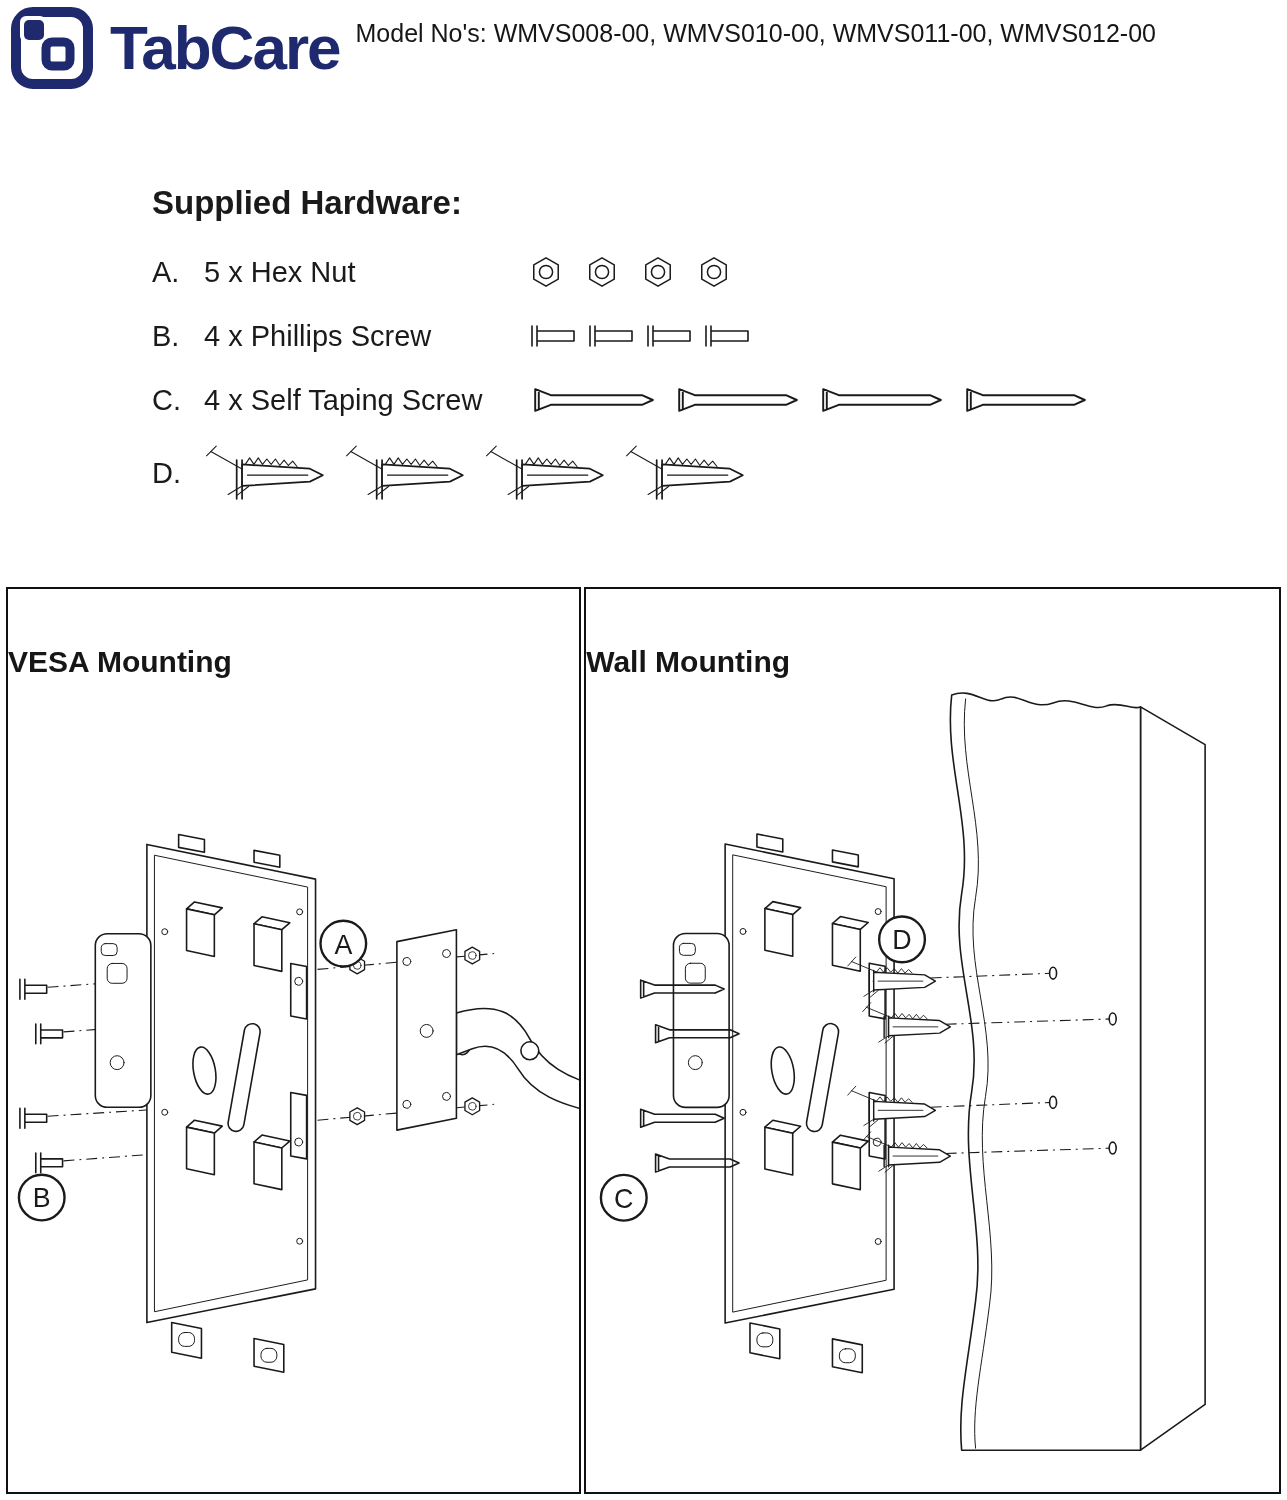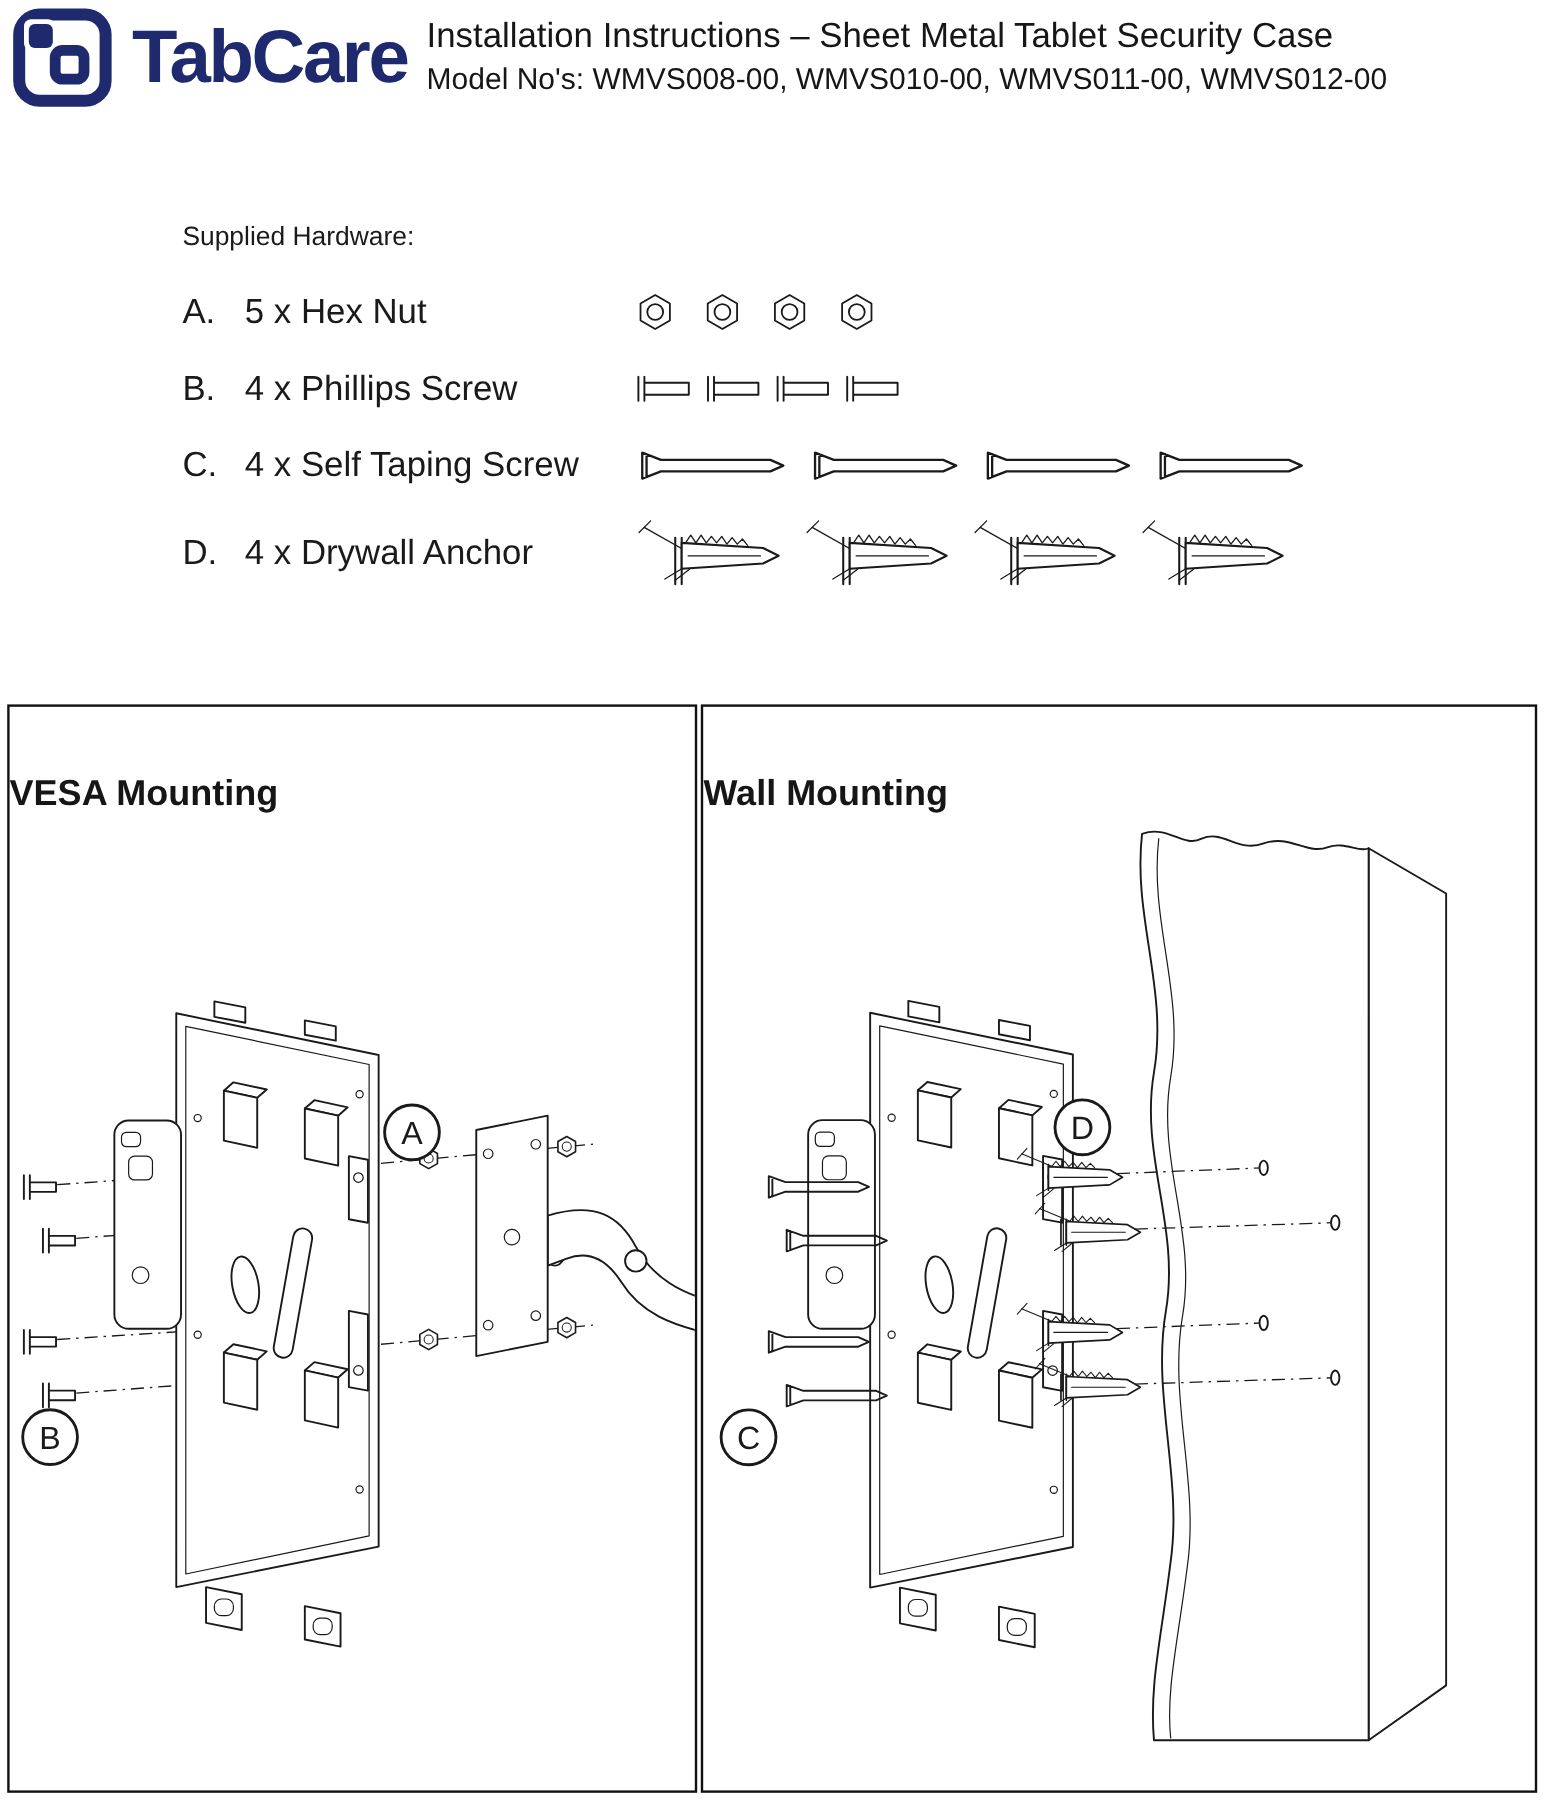--- a/index.html
+++ b/index.html
@@ -15,21 +15,21 @@
   .brand {
     font-size:62px; font-weight:bold; color:#1e2a6d; letter-spacing:-2px;
     line-height:84px; margin-left:16px; white-space:nowrap;
   }
   .titleblock { margin-left:16px; padding-top:8px; min-width:0; }
   .doc-title { font-size:29px; color:#161616; white-space:nowrap; }
   .doc-models { font-size:25px; color:#161616; margin-top:5px; white-space:nowrap; }
 
   
   .hardware { margin:88px 0 0 152px; }
-  .hw-heading { font-size:22px; margin:0 0 30px 0; font-weight:normal; }
+  .hw-heading { font-size:33px; margin:0 0 30px 0; font-weight:bold; }
   .hw-row { display:flex; align-items:center; margin-bottom:24px; font-size:29px; min-height:40px; }
   .hw-letter { width:52px; flex:0 0 auto; }
   .hw-label { width:326px; flex:0 0 auto; }
   .hw-icons { flex:0 0 auto; }
   .hw-icons svg { display:block; }
 
   
   .panels { position:absolute; left:6px; top:587px; width:1275px; height:907px; display:flex; gap:3px; }
   .panel { border:2px solid #111; height:100%; background:#fff; overflow:hidden; }
   .panel.left  { width:629px; }
@@ -144,21 +144,20 @@
   <div class="logo-box">
     <svg width="84" height="84" viewBox="0 0 84 84">
       <rect x="6" y="6" width="72" height="72" rx="17" fill="none" stroke="#1e2a6d" stroke-width="10"></rect>
       <rect x="10" y="10" width="26" height="26" rx="6" fill="#ffffff"></rect>
       <rect x="14" y="14" width="20" height="20" rx="5" fill="#1e2a6d"></rect>
       <rect x="36" y="36" width="24" height="24" rx="6" fill="none" stroke="#1e2a6d" stroke-width="9"></rect>
     </svg>
   </div>
   <div class="brand">TabCare</div>
   <div class="titleblock">
-    <div class="doc-title">Installation Instructions – Sheet Metal Tablet Security Case</div>
     <div class="doc-models">Model No's: WMVS008-00, WMVS010-00, WMVS011-00, WMVS012-00</div>
   </div>
 </div>
 
 <div class="hardware">
   <p class="hw-heading">Supplied Hardware:</p>
 
   <div class="hw-row">
     <span class="hw-letter">A.</span>
     <span class="hw-label">5 x Hex Nut</span>
@@ -194,21 +193,20 @@
         <use href="#tscrew" x="0" y="1" width="128" height="24"></use>
         <use href="#tscrew" x="144" y="1" width="128" height="24"></use>
         <use href="#tscrew" x="288" y="1" width="128" height="24"></use>
         <use href="#tscrew" x="432" y="1" width="128" height="24"></use>
       </svg>
     </span>
   </div>
 
   <div class="hw-row">
     <span class="hw-letter">D.</span>
-    <span class="hw-label">4 x Drywall Anchor</span>
     <span class="hw-icons">
       <svg width="576" height="58" viewBox="0 0 576 58">
         <use href="#anchor" x="0" y="1" width="130" height="56"></use>
         <use href="#anchor" x="140" y="1" width="130" height="56"></use>
         <use href="#anchor" x="280" y="1" width="130" height="56"></use>
         <use href="#anchor" x="420" y="1" width="130" height="56"></use>
       </svg>
     </span>
   </div>
 </div>

